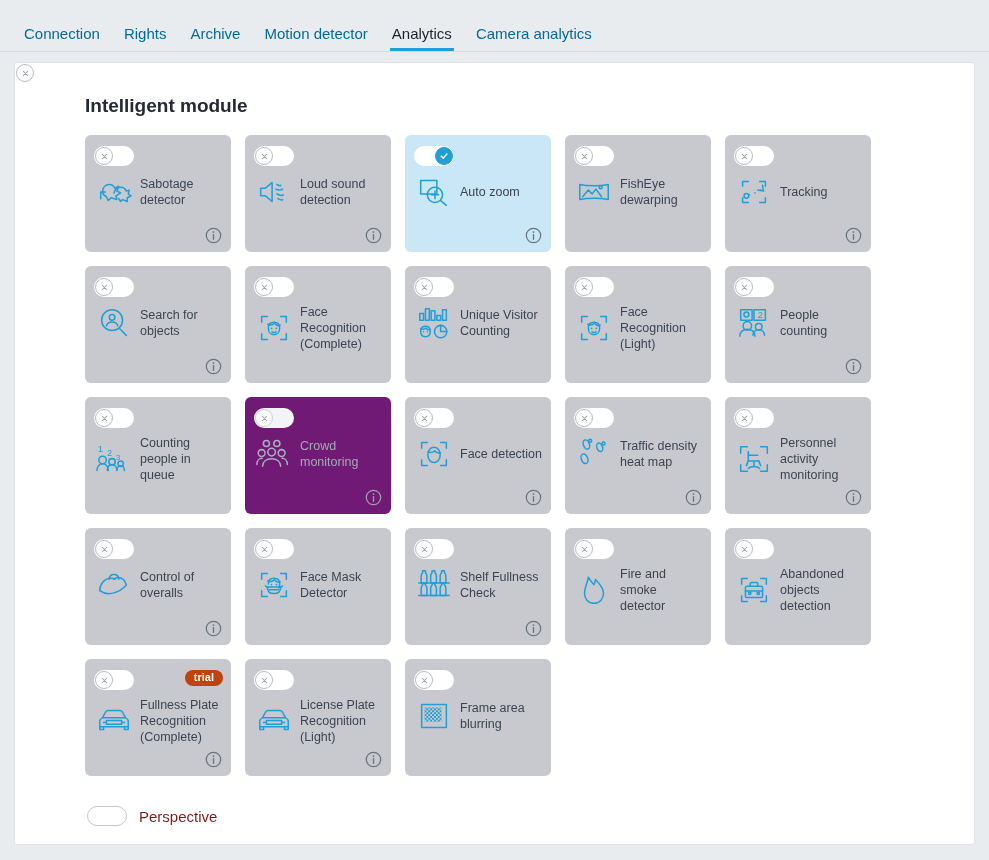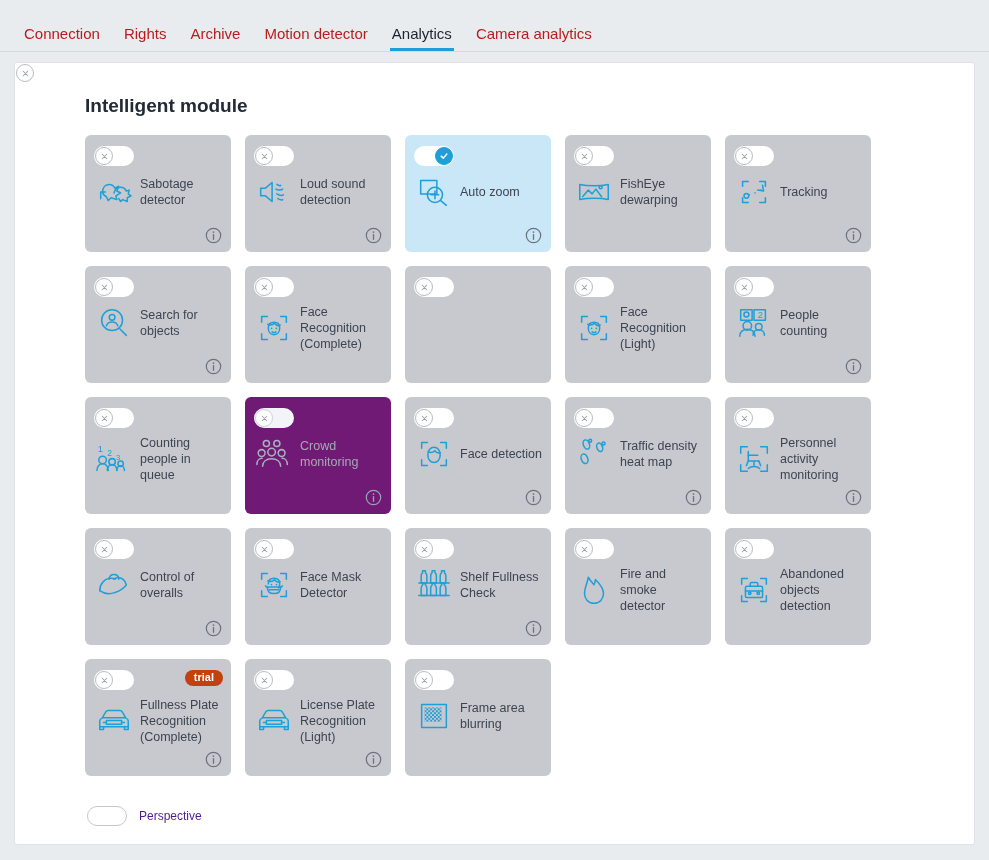--- a/index.html
+++ b/index.html
@@ -18,21 +18,21 @@
     display: flex;
     align-items: flex-end;
     padding: 0 12px;
     background: #e9ecef;
     border-bottom: 1px solid #d6dae0;
   }
   .tab {
     position: relative;
     padding: 0 12px 10px 12px;
     font-size: 15px;
-    color: #b91c1c;
+    color: #0369a1;
     line-height: 1;
     cursor: pointer;
     white-space: nowrap;
   }
   .tab.active { color: #1c2330; }
   .tab.active::after {
     content: "";
     position: absolute;
     left: 10px; right: 10px; bottom: 0;
     height: 3px;
@@ -107,21 +107,21 @@
     display: flex;
     align-items: center;
     gap: 12px;
     margin: 30px 0 0 2px;
   }
   .perspective .toggle {
     position: static;
     border: 1px solid #c3c7ce;
     width: 40px; height: 20px;
   }
-  .perspective-label { font-size: 12px; color: #4c1d95; }
+  .perspective-label { font-size: 15px; color: #7f1d1d; }
 
   
   .card-body {
     position: absolute;
     left: 10px; right: 8px; top: 38px;
     display: flex;
     align-items: center;
     gap: 7px;
   }
   .card-icon {
@@ -358,20 +358,40 @@
           </div>
         </div>
         <div class="card">
           <div class="toggle">
             <div class="knob">
               <svg viewBox="0 0 14 14" width="9" height="9">
                 <path d="M3.5 3.5 L10.5 10.5 M10.5 3.5 L3.5 10.5" fill="none" stroke="#9aa0aa" stroke-width="1.6" stroke-linecap="round"></path>
               </svg>
             </div>
           </div>
+          <div class="card-body">
+            <div class="card-icon">
+              <svg viewBox="0 0 40 40" width="38" height="38">
+                <g fill="none" stroke="currentColor" stroke-width="1.6" stroke-linecap="round" stroke-linejoin="round">
+                  <rect x="5" y="10" width="4" height="7"></rect>
+                  <rect x="11" y="5" width="4" height="12"></rect>
+                  <rect x="17" y="7" width="4" height="10"></rect>
+                  <rect x="23" y="12" width="4" height="5"></rect>
+                  <rect x="29" y="6" width="4" height="11"></rect>
+                  <path d="M6 29 c0-3.5 2-5.5 5-5.5 c3 0 5 2 5 5.5 c0 3.5 -2 5.5 -5 5.5 c-3 0 -5-2 -5-5.5z"></path>
+                  <path d="M5.8 26 c1.6 .8 4 .8 5.6-.8 c1.2 1.6 3 2.4 4.6 1.6"></path>
+                  <circle cx="9" cy="29.3" r="0.8" fill="currentColor" stroke="none"></circle>
+                  <circle cx="13" cy="29.3" r="0.8" fill="currentColor" stroke="none"></circle>
+                  <circle cx="27" cy="29" r="6.5"></circle>
+                  <path d="M27 29 L27 22.5 M27 29 L33.5 29"></path>
+                </g>
+              </svg>
+            </div>
+            <div class="card-label">Unique Visitor Counting</div>
+          </div>
         </div>
         <div class="card">
           <div class="toggle">
             <div class="knob">
               <svg viewBox="0 0 14 14" width="9" height="9">
                 <path d="M3.5 3.5 L10.5 10.5 M10.5 3.5 L3.5 10.5" fill="none" stroke="#9aa0aa" stroke-width="1.6" stroke-linecap="round"></path>
               </svg>
             </div>
           </div>
           <div class="card-body">

